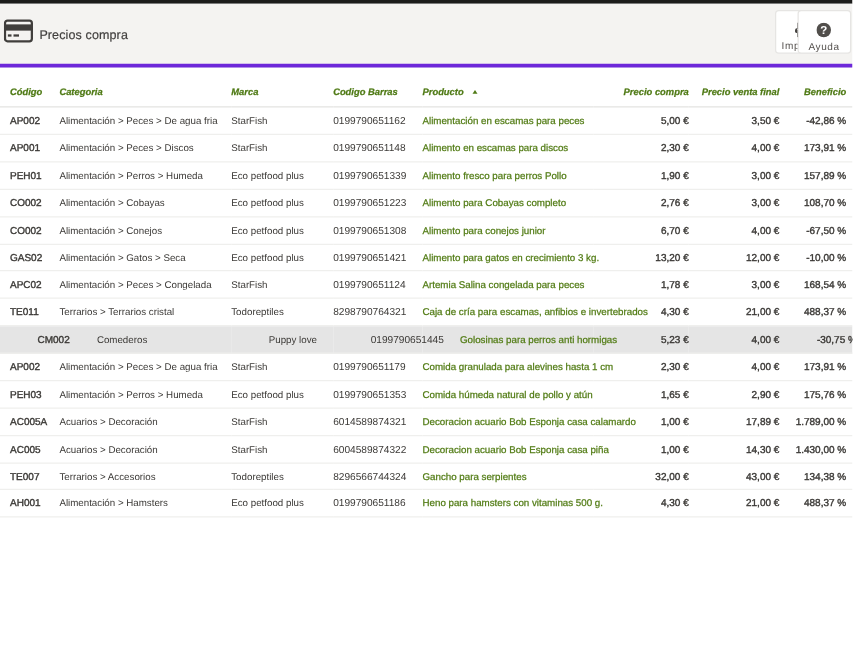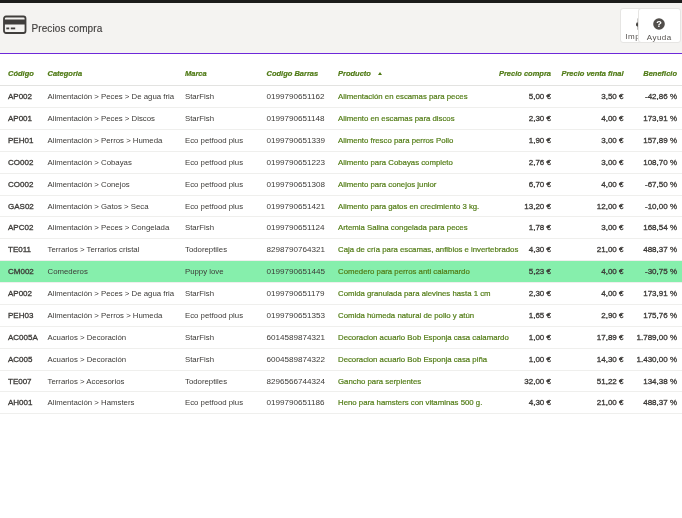--- a/index.html
+++ b/index.html
@@ -1,38 +1,38 @@
 <!DOCTYPE html>
 <html><head><meta charset="utf-8">
 <style>
 *{margin:0;padding:0;box-sizing:border-box;}
 html{background:#fff;}
 html,body{width:682px;height:518px;font-family:"Liberation Sans",sans-serif;overflow:hidden;}
 body{background:transparent;transform:translateZ(0);}
 .topbar{height:3px;background:#1c1c1b;}
-.phead{height:51px;background:#f4f3f1;position:relative;border-bottom:1px solid #6d28d9;box-sizing:border-box;}
+.phead{height:51px;background:#f4f3f1;position:relative;border-bottom:3px solid #6d28d9;box-sizing:border-box;}
 .ptitle{position:absolute;left:31.5px;top:19.5px;font-size:10px;color:#413f3e;font-weight:normal;letter-spacing:0.1px;-webkit-text-stroke:0.15px #413f3e;}
 .cardicon{position:absolute;left:3px;top:11.5px;}
 .btn{position:absolute;top:5px;width:43.5px;height:35px;background:#fff;border:1px solid #e6e5e3;border-radius:3px;text-align:center;}
 .btn .ic{display:block;margin:8.8px auto 0;}
 .ic2{margin-top:9.6px;}
 .btn .lbl{display:block;font-size:8px;color:#55514e;margin-top:2.2px;letter-spacing:0.5px;}
 .b1{left:620px;}
 .b2{left:637.5px;}
 table{border-collapse:collapse;table-layout:fixed;width:682px;}
 col.c1{width:47.5px}col.c2{width:137.5px}col.c3{width:81.5px}col.c4{width:71.5px}col.c5{width:137px}col.c6{width:76px}col.c7{width:72.5px}col.c8{width:58.5px}
 th{font-size:7.5px;color:#4f7a15;-webkit-text-stroke:0.2px #4f7a15;text-align:left;font-weight:bold;height:31.7px;vertical-align:middle;padding-top:7px;border-bottom:1px solid #e3e3e1;white-space:nowrap;font-style:italic;}
 td{font-size:7.8px;color:#3c3a37;height:21.88px;vertical-align:middle;border-bottom:1px solid #efefed;white-space:nowrap;}
 td.g{color:#527c15;-webkit-text-stroke:0.2px #527c15;}
 td.n{font-size:8px;font-weight:normal;color:#3b3936;-webkit-text-stroke:0.3px #3b3936;}
 td.bc{font-size:8.1px;font-weight:normal;color:#3c3a37;margin-top:17px;}
 .r{text-align:right;}
 td.p1,th.p1{padding-left:8px;}
 .r8{padding-right:5px;}
-tr.hov td{background:#86efac;}
+tr.hov td{background:#e5e5e5;padding-left:30px;}
 .arr{display:inline-block;width:0;height:0;border-left:2.6px solid transparent;border-right:2.6px solid transparent;border-bottom:3px solid #4f7a15;margin-left:7px;margin-bottom:0.5px;}
 </style></head>
 <body>
 <div class="topbar"></div>
 <div class="phead">
   <svg class="cardicon" width="24" height="20" viewBox="0 0 24 20">
     <rect x="1" y="1.5" width="21.5" height="16.5" rx="2" fill="none" stroke="#403e3c" stroke-width="1.8"></rect>
     <rect x="1" y="4.5" width="21.5" height="5" fill="#403e3c"></rect>
     <rect x="3.3" y="12.5" width="2.9" height="1.8" fill="#403e3c"></rect>
     <rect x="7.8" y="12.5" width="4.4" height="1.8" fill="#403e3c"></rect>
@@ -159,21 +159,21 @@
         <td class="g">Caja de cría para escamas, anfibios e invertebrados</td>
         <td class="r n">4,30 €</td>
         <td class="r n">21,00 €</td>
         <td class="r r8 n">488,37 %</td>
       </tr>
 <tr class="hov">
         <td class="p1 n">CM002</td>
         <td>Comederos</td>
         <td>Puppy love</td>
         <td class="bc">0199790651445</td>
-        <td class="g">Comedero para perros anti calamardo</td>
+        <td class="g">Golosinas para perros anti hormigas</td>
         <td class="r n">5,23 €</td>
         <td class="r n">4,00 €</td>
         <td class="r r8 n">-30,75 %</td>
       </tr>
 <tr>
         <td class="p1 n">AP002</td>
         <td>Alimentación &gt; Peces &gt; De agua fria</td>
         <td>StarFish</td>
         <td class="bc">0199790651179</td>
         <td class="g">Comida granulada para alevines hasta 1 cm</td>
@@ -211,21 +211,21 @@
         <td class="r n">14,30 €</td>
         <td class="r r8 n">1.430,00 %</td>
       </tr>
 <tr>
         <td class="p1 n">TE007</td>
         <td>Terrarios &gt; Accesorios</td>
         <td>Todoreptiles</td>
         <td class="bc">8296566744324</td>
         <td class="g">Gancho para serpientes</td>
         <td class="r n">32,00 €</td>
-        <td class="r n">51,22 €</td>
+        <td class="r n">43,00 €</td>
         <td class="r r8 n">134,38 %</td>
       </tr>
 <tr>
         <td class="p1 n">AH001</td>
         <td>Alimentación &gt; Hamsters</td>
         <td>Eco petfood plus</td>
         <td class="bc">0199790651186</td>
         <td class="g">Heno para hamsters con vitaminas 500 g.</td>
         <td class="r n">4,30 €</td>
         <td class="r n">21,00 €</td>

